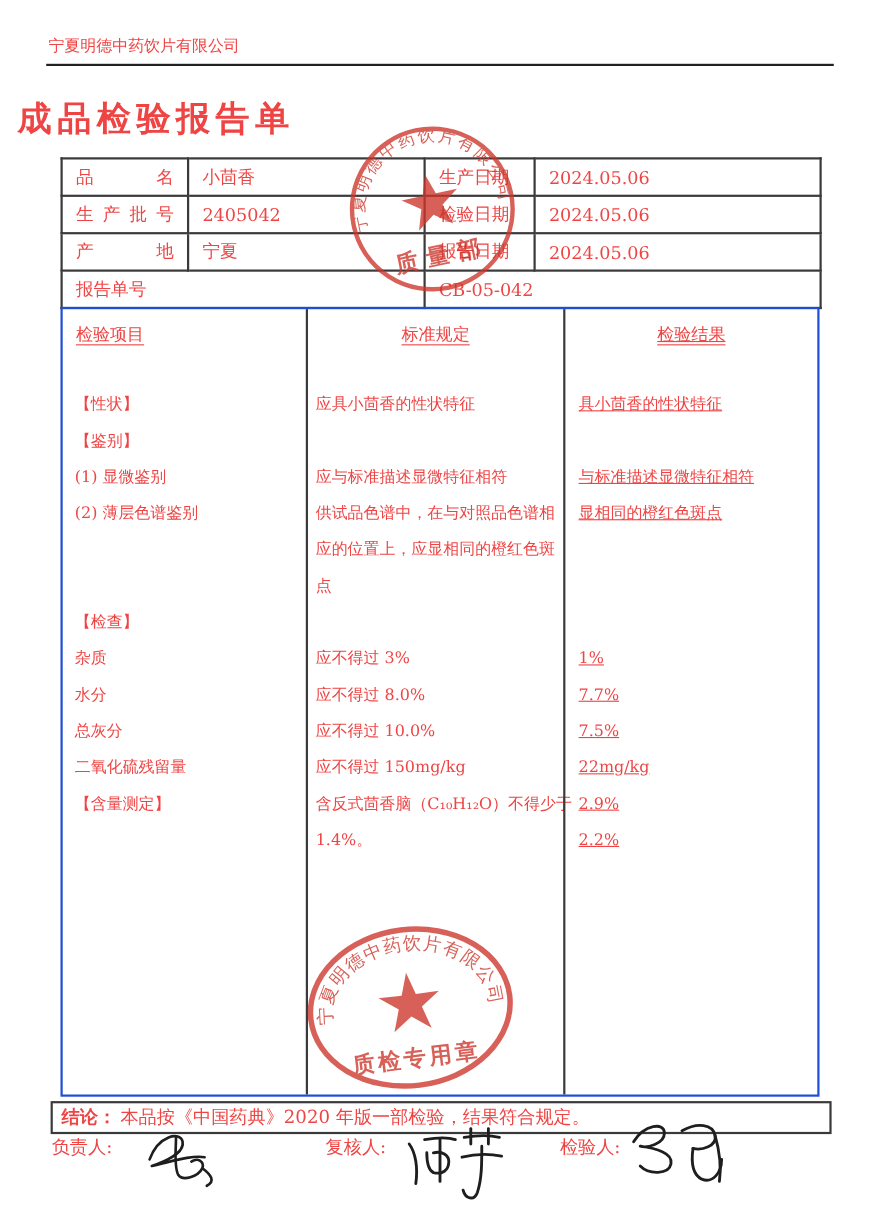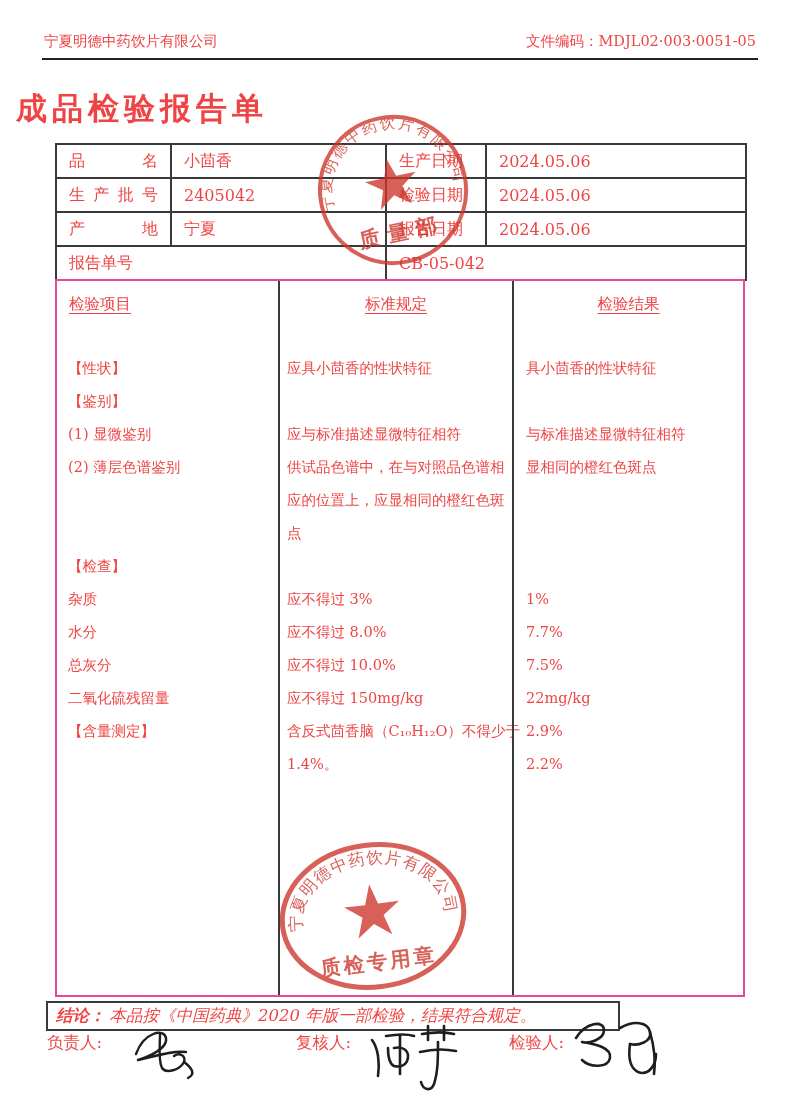--- a/index.html
+++ b/index.html
@@ -28,59 +28,58 @@
     border-collapse:collapse; table-layout:fixed; font-size:16px;
   }
   table.info td {
     border:2px solid #3a3a3a; height:32px; padding:0 12px;
     vertical-align:middle; overflow:hidden; white-space:nowrap;
   }
   td.lbl-just { text-align:justify; text-align-last:justify; }
   
   .insp {
     position:relative; margin:-2px 0 0 55px; width:690px; height:718px;
-    border:2px solid #ec4899; box-sizing:border-box;
+    border:2px solid #1d4ed8; box-sizing:border-box;
     display:flex; font-size:14.5px;
   }
   .icol { box-sizing:border-box; padding-top:5px; }
   .icol.c1 { width:221px; }
   .icol.c2 { width:234px; border-left:2px solid #3a3a3a; }
-  .icol.c3 { width:231px; border-left:2px solid #3a3a3a; }
+  .icol.c3 { width:231px; border-left:2px solid #3a3a3a;text-decoration:underline; }
   .ihdr { height:58px; padding-top:8px; font-size:15.5px; }
   .ihdr span { text-decoration:underline; text-underline-offset:4px; }
   .c1 .ihdr { padding-left:12px; }
   .c2 .ihdr, .c3 .ihdr { text-align:center; }
   .ln { height:33px; line-height:33px; white-space:nowrap; overflow:visible; }
   .c1 .ln { padding-left:11px; }
   .c2 .ln { padding-left:7px; }
   .c3 .ln { padding-left:12px; }
   
   .conclusion {
-    margin:4px 0 0 46px; width:574px; height:30px;
+    margin:4px 0 0 46px; width:710px; height:30px;
     border:2px solid #3a3a3a; box-sizing:border-box;
     display:flex; align-items:center; padding-left:8px;
-    font-size:16.5px; white-space:nowrap;font-style:italic;
+    font-size:16.5px; white-space:nowrap;
   }
   .conclusion .clabel { font-weight:bold; margin-right:4px; }
   
   .sign-row { position:absolute; left:0; top:1032px; width:800px; font-size:16.5px; }
   .sign-label { position:absolute; top:0; white-space:nowrap; }
   .sig-svg { position:absolute; }
   
   .stamp { position:absolute; opacity:0.78; pointer-events:none; }
   .stamp text { font-family:"DejaVu Serif","Liberation Serif",serif; }
 </style>
 </head>
 <body>
 
 <div class="page">
 
   <div class="doc-header">
     <span>宁夏明德中药饮片有限公司</span>
-    <span>文件编码：MDJL02·003·0051-05</span>
   </div>
 
   <div class="title">成品检验报告单</div>
 
   <table class="info">
     <colgroup>
         <col style="width:115px">
         <col style="width:215px">
         <col style="width:100px">
         <col style="width:260px">

